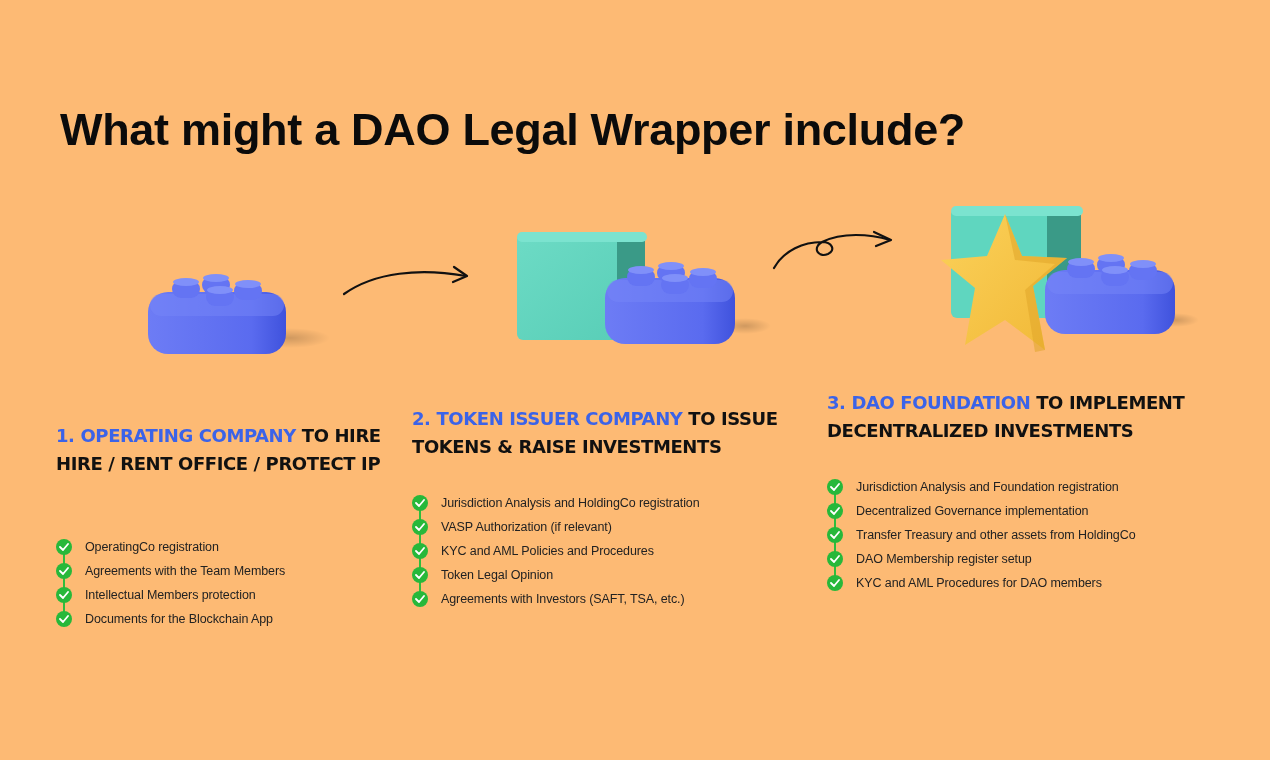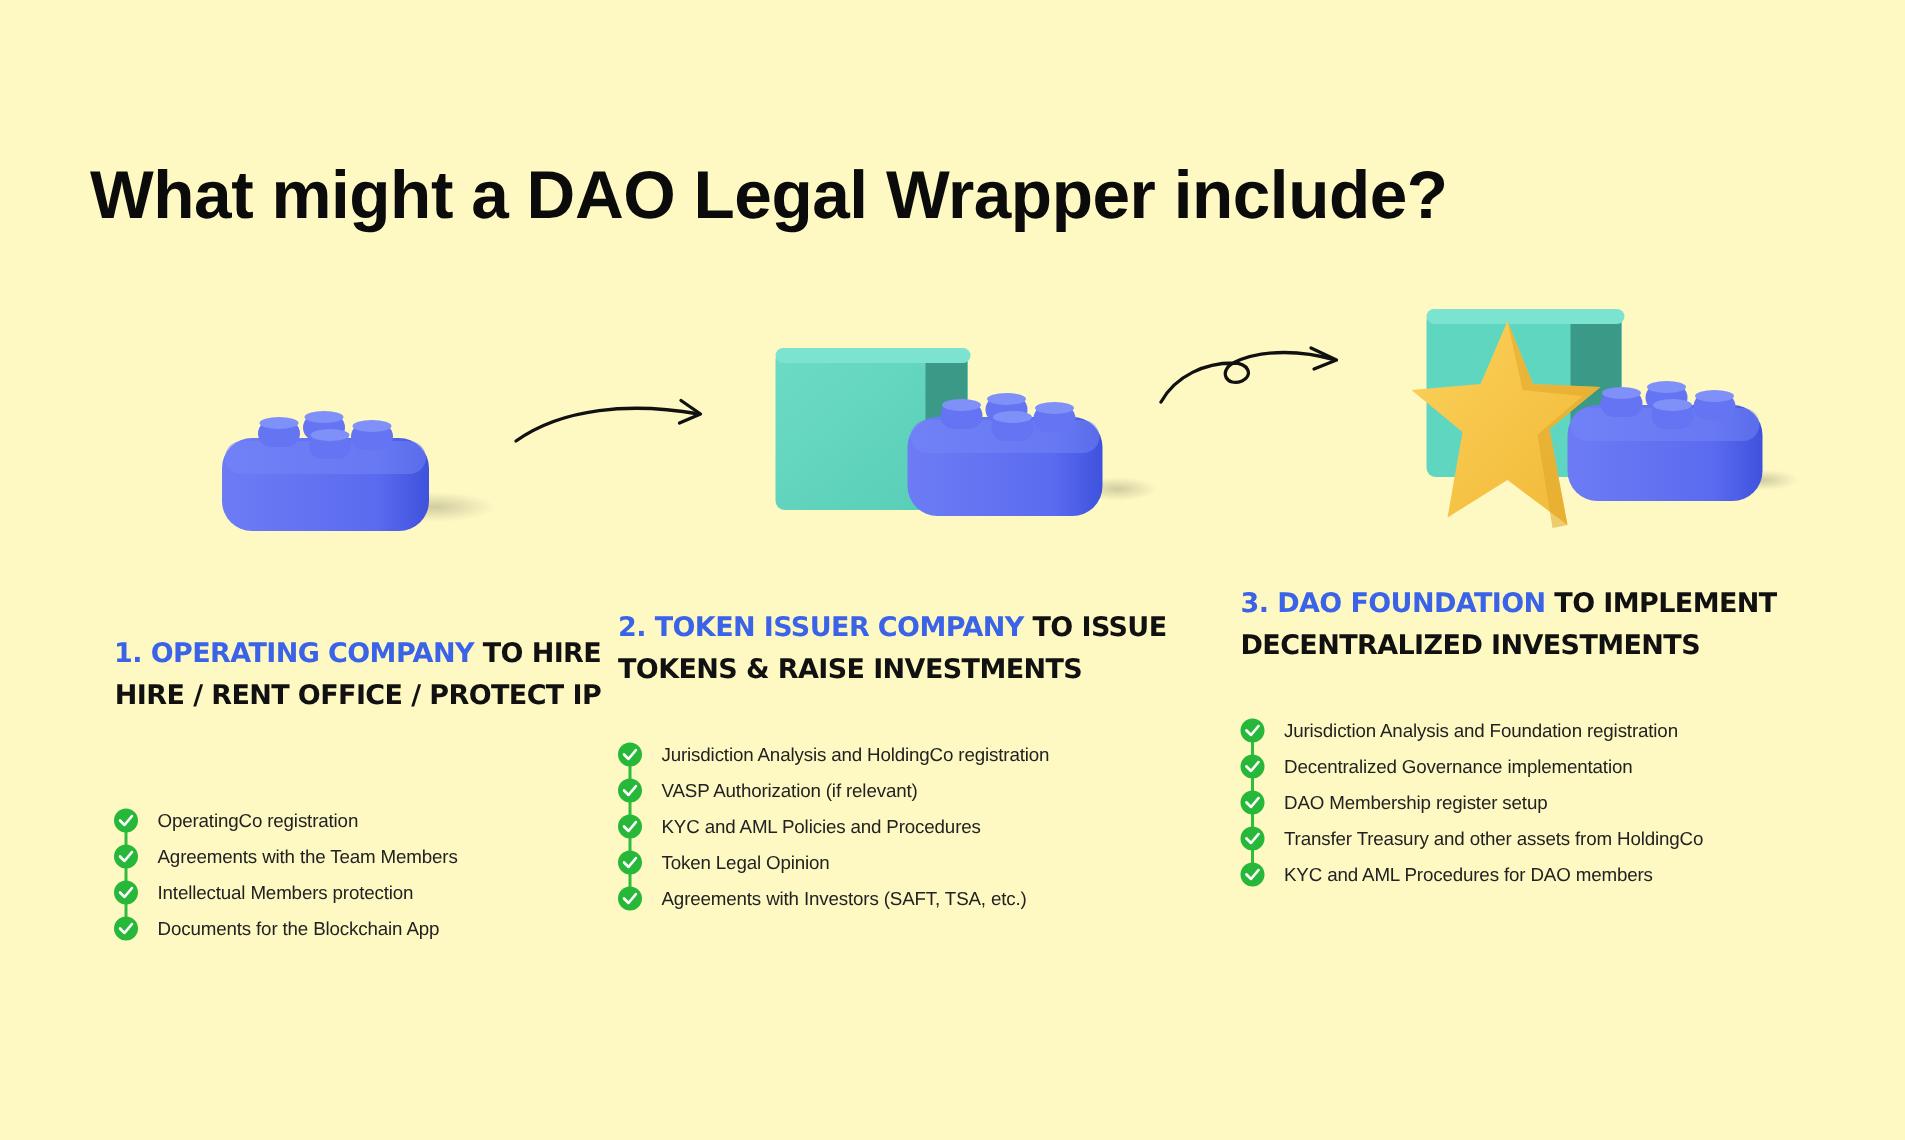--- a/index.html
+++ b/index.html
@@ -1,21 +1,21 @@
 <!DOCTYPE html>
 <html><head>
   <meta charset="utf-8">
   <style>
     * { box-sizing: border-box; margin: 0; padding: 0; }
     html, body {
       width: 1270px; height: 760px; overflow: hidden;
       background: #f5f5f5;
       font-family: "Liberation Sans", sans-serif;
     }
-    .canvas { position: relative; width: 1270px; height: 760px; background: #fef9c3; }
+    .canvas { position: relative; width: 1270px; height: 760px; background: #fdba74; }
     .title {
       position: absolute; left: 60px; top: 104px;
       font-family: "Liberation Sans", sans-serif;
       font-weight: 700; font-size: 45px; color: #0b0b0b; letter-spacing: -0.3px;
       white-space: nowrap;
     }
     .illus { position: absolute; }
     .arrow { position: absolute; }
     .section { position: absolute; }
     .sec-heading {
@@ -149,21 +149,21 @@
       <ellipse cx="146" cy="62" rx="13" ry="4"></ellipse>
       <ellipse cx="176" cy="58" rx="13" ry="4"></ellipse>
       <ellipse cx="208" cy="64" rx="13" ry="4"></ellipse>
       <ellipse cx="180" cy="70" rx="13" ry="4"></ellipse>
     </g>
 
     <path d="M70 14 L87 56 L132 58 L98 86 L110 150 L70 120 L30 145 L40 88 L6 60 L52 56 Z" fill="url(#starG)"></path>
     <path d="M70 14 L87 56 L132 58 L98 86 L110 150 L100 152 L90 90 L120 64 L80 60 Z" fill="#e0a52a" opacity="0.55"></path>
   </svg>
 
-  <div class="section" style="left:76px; top:422px;text-align:right;">
+  <div class="section" style="left:56px; top:422px;">
     <div class="sec-heading">
       <span class="accent">1.</span>
       <span class="accent">OPERATING COMPANY</span><span> TO HIRE</span><br>
       <span>HIRE / RENT OFFICE / PROTECT IP</span>
     </div>
     <ul class="checklist" style="margin-top:57px;">
       <li class="check-item">
           <span class="check-icon">
             <svg width="10" height="8" viewBox="0 0 10 8">
               <path d="M1 4 L4 7 L9 1" fill="none" stroke="#fff" stroke-width="1.8" stroke-linecap="round" stroke-linejoin="round"></path>
@@ -270,29 +270,29 @@
             </svg>
           </span>
           <span>Decentralized Governance implementation</span>
         </li>
       <li class="check-item">
           <span class="check-icon">
             <svg width="10" height="8" viewBox="0 0 10 8">
               <path d="M1 4 L4 7 L9 1" fill="none" stroke="#fff" stroke-width="1.8" stroke-linecap="round" stroke-linejoin="round"></path>
             </svg>
           </span>
+          <span>Transfer Treasury and other assets from HoldingCo</span>
+        </li>
+      <li class="check-item">
+          <span class="check-icon">
+            <svg width="10" height="8" viewBox="0 0 10 8">
+              <path d="M1 4 L4 7 L9 1" fill="none" stroke="#fff" stroke-width="1.8" stroke-linecap="round" stroke-linejoin="round"></path>
+            </svg>
+          </span>
           <span>DAO Membership register setup</span>
-        </li>
-      <li class="check-item">
-          <span class="check-icon">
-            <svg width="10" height="8" viewBox="0 0 10 8">
-              <path d="M1 4 L4 7 L9 1" fill="none" stroke="#fff" stroke-width="1.8" stroke-linecap="round" stroke-linejoin="round"></path>
-            </svg>
-          </span>
-          <span>Transfer Treasury and other assets from HoldingCo</span>
         </li>
       <li class="check-item">
           <span class="check-icon">
             <svg width="10" height="8" viewBox="0 0 10 8">
               <path d="M1 4 L4 7 L9 1" fill="none" stroke="#fff" stroke-width="1.8" stroke-linecap="round" stroke-linejoin="round"></path>
             </svg>
           </span>
           <span>KYC and AML Procedures for DAO members</span>
         </li>
     </ul>

